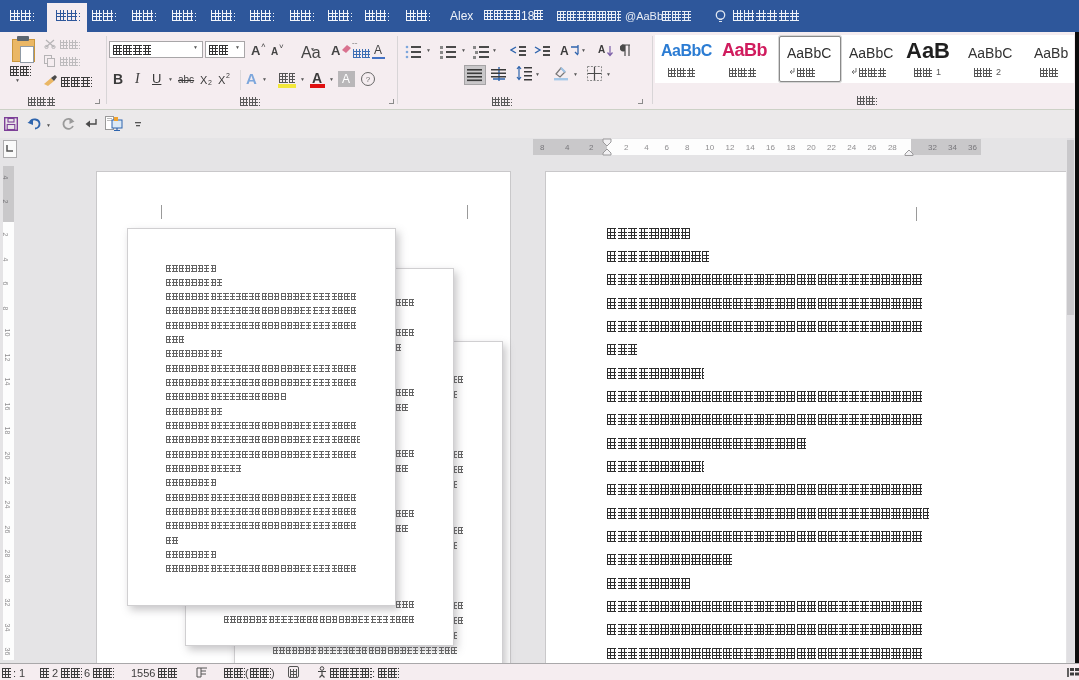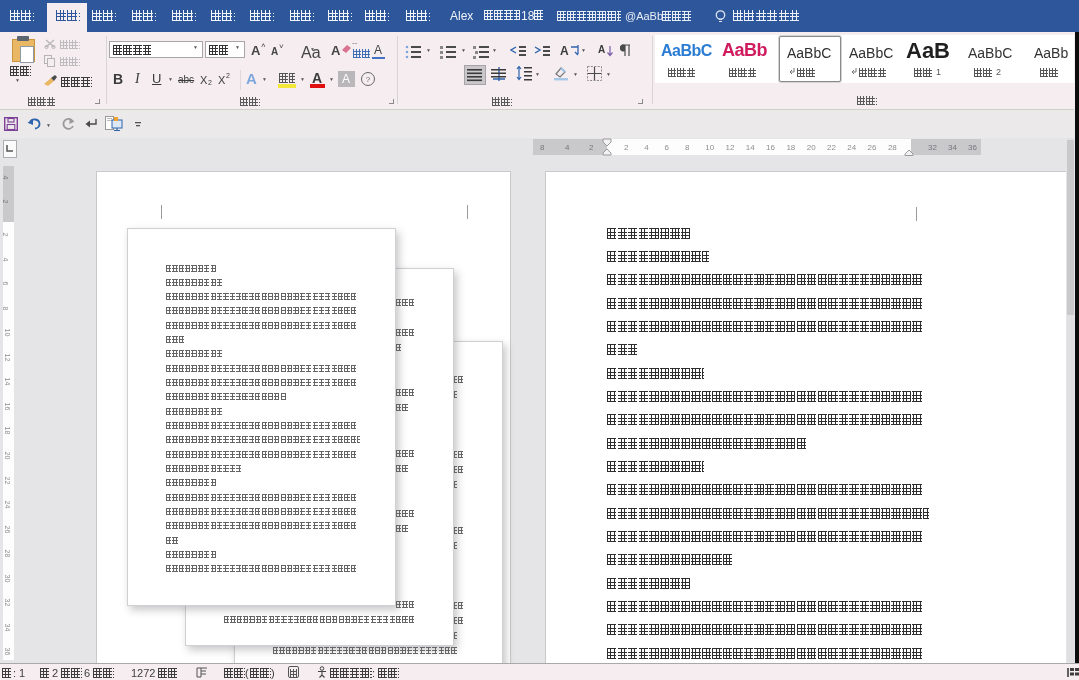--- a/index.html
+++ b/index.html
@@ -390,21 +390,21 @@
 <div class="h s7" style="left:166px;top:427.43000000000006px;width:191px;color:#646464;z-index:5"></div>
 </div>
 <div class="a" style="left:0px;top:663px;width:1079px;height:17px;background:#f5edf0;border-top:1px solid #a9a8aa"></div>
 <div class="h s10" style="left:2px;top:668px;width:10px;color:#3d3d3d"></div>
 <div class="tx" style="left:13px;top:667px;font-size:11px;color:#3d3d3d">: 1</div>
 <div class="h s10" style="left:40px;top:668px;width:10px;color:#3d3d3d"></div>
 <div class="tx" style="left:52px;top:667px;font-size:11px;color:#3d3d3d">2</div>
 <div class="h s10" style="left:61px;top:668px;width:21px;color:#3d3d3d"></div>
 <div class="tx" style="left:84px;top:667px;font-size:11px;color:#3d3d3d">6</div>
 <div class="h s10" style="left:93px;top:668px;width:21px;color:#3d3d3d"></div>
-<div class="tx" style="left:131px;top:667px;font-size:11px;color:#3d3d3d">1272</div>
+<div class="tx" style="left:131px;top:667px;font-size:11px;color:#3d3d3d">1556</div>
 <div class="h s10" style="left:158px;top:668px;width:20px;color:#3d3d3d"></div>
 <svg class="a" style="left:196px;top:667px" width="12" height="11">
     <path d="M1 1 H5 V10 H1 Z M5 1 H11 M5 4 H10 M5 7 H10" stroke="#555" fill="none"></path>
   </svg>
 <div class="h s10" style="left:224px;top:668px;width:21px;color:#3d3d3d"></div>
 <div class="tx" style="left:245px;top:667px;font-size:11px;color:#3d3d3d">(</div>
 <div class="h s10" style="left:250px;top:668px;width:21px;color:#3d3d3d"></div>
 <div class="tx" style="left:271px;top:667px;font-size:11px;color:#3d3d3d">)</div>
 <div class="a" style="left:288px;top:666px;width:11px;height:12px;border:1px solid #555;border-radius:2px"></div>
 <div class="h s9" style="left:290px;top:669px;width:7px;color:#555"></div>

